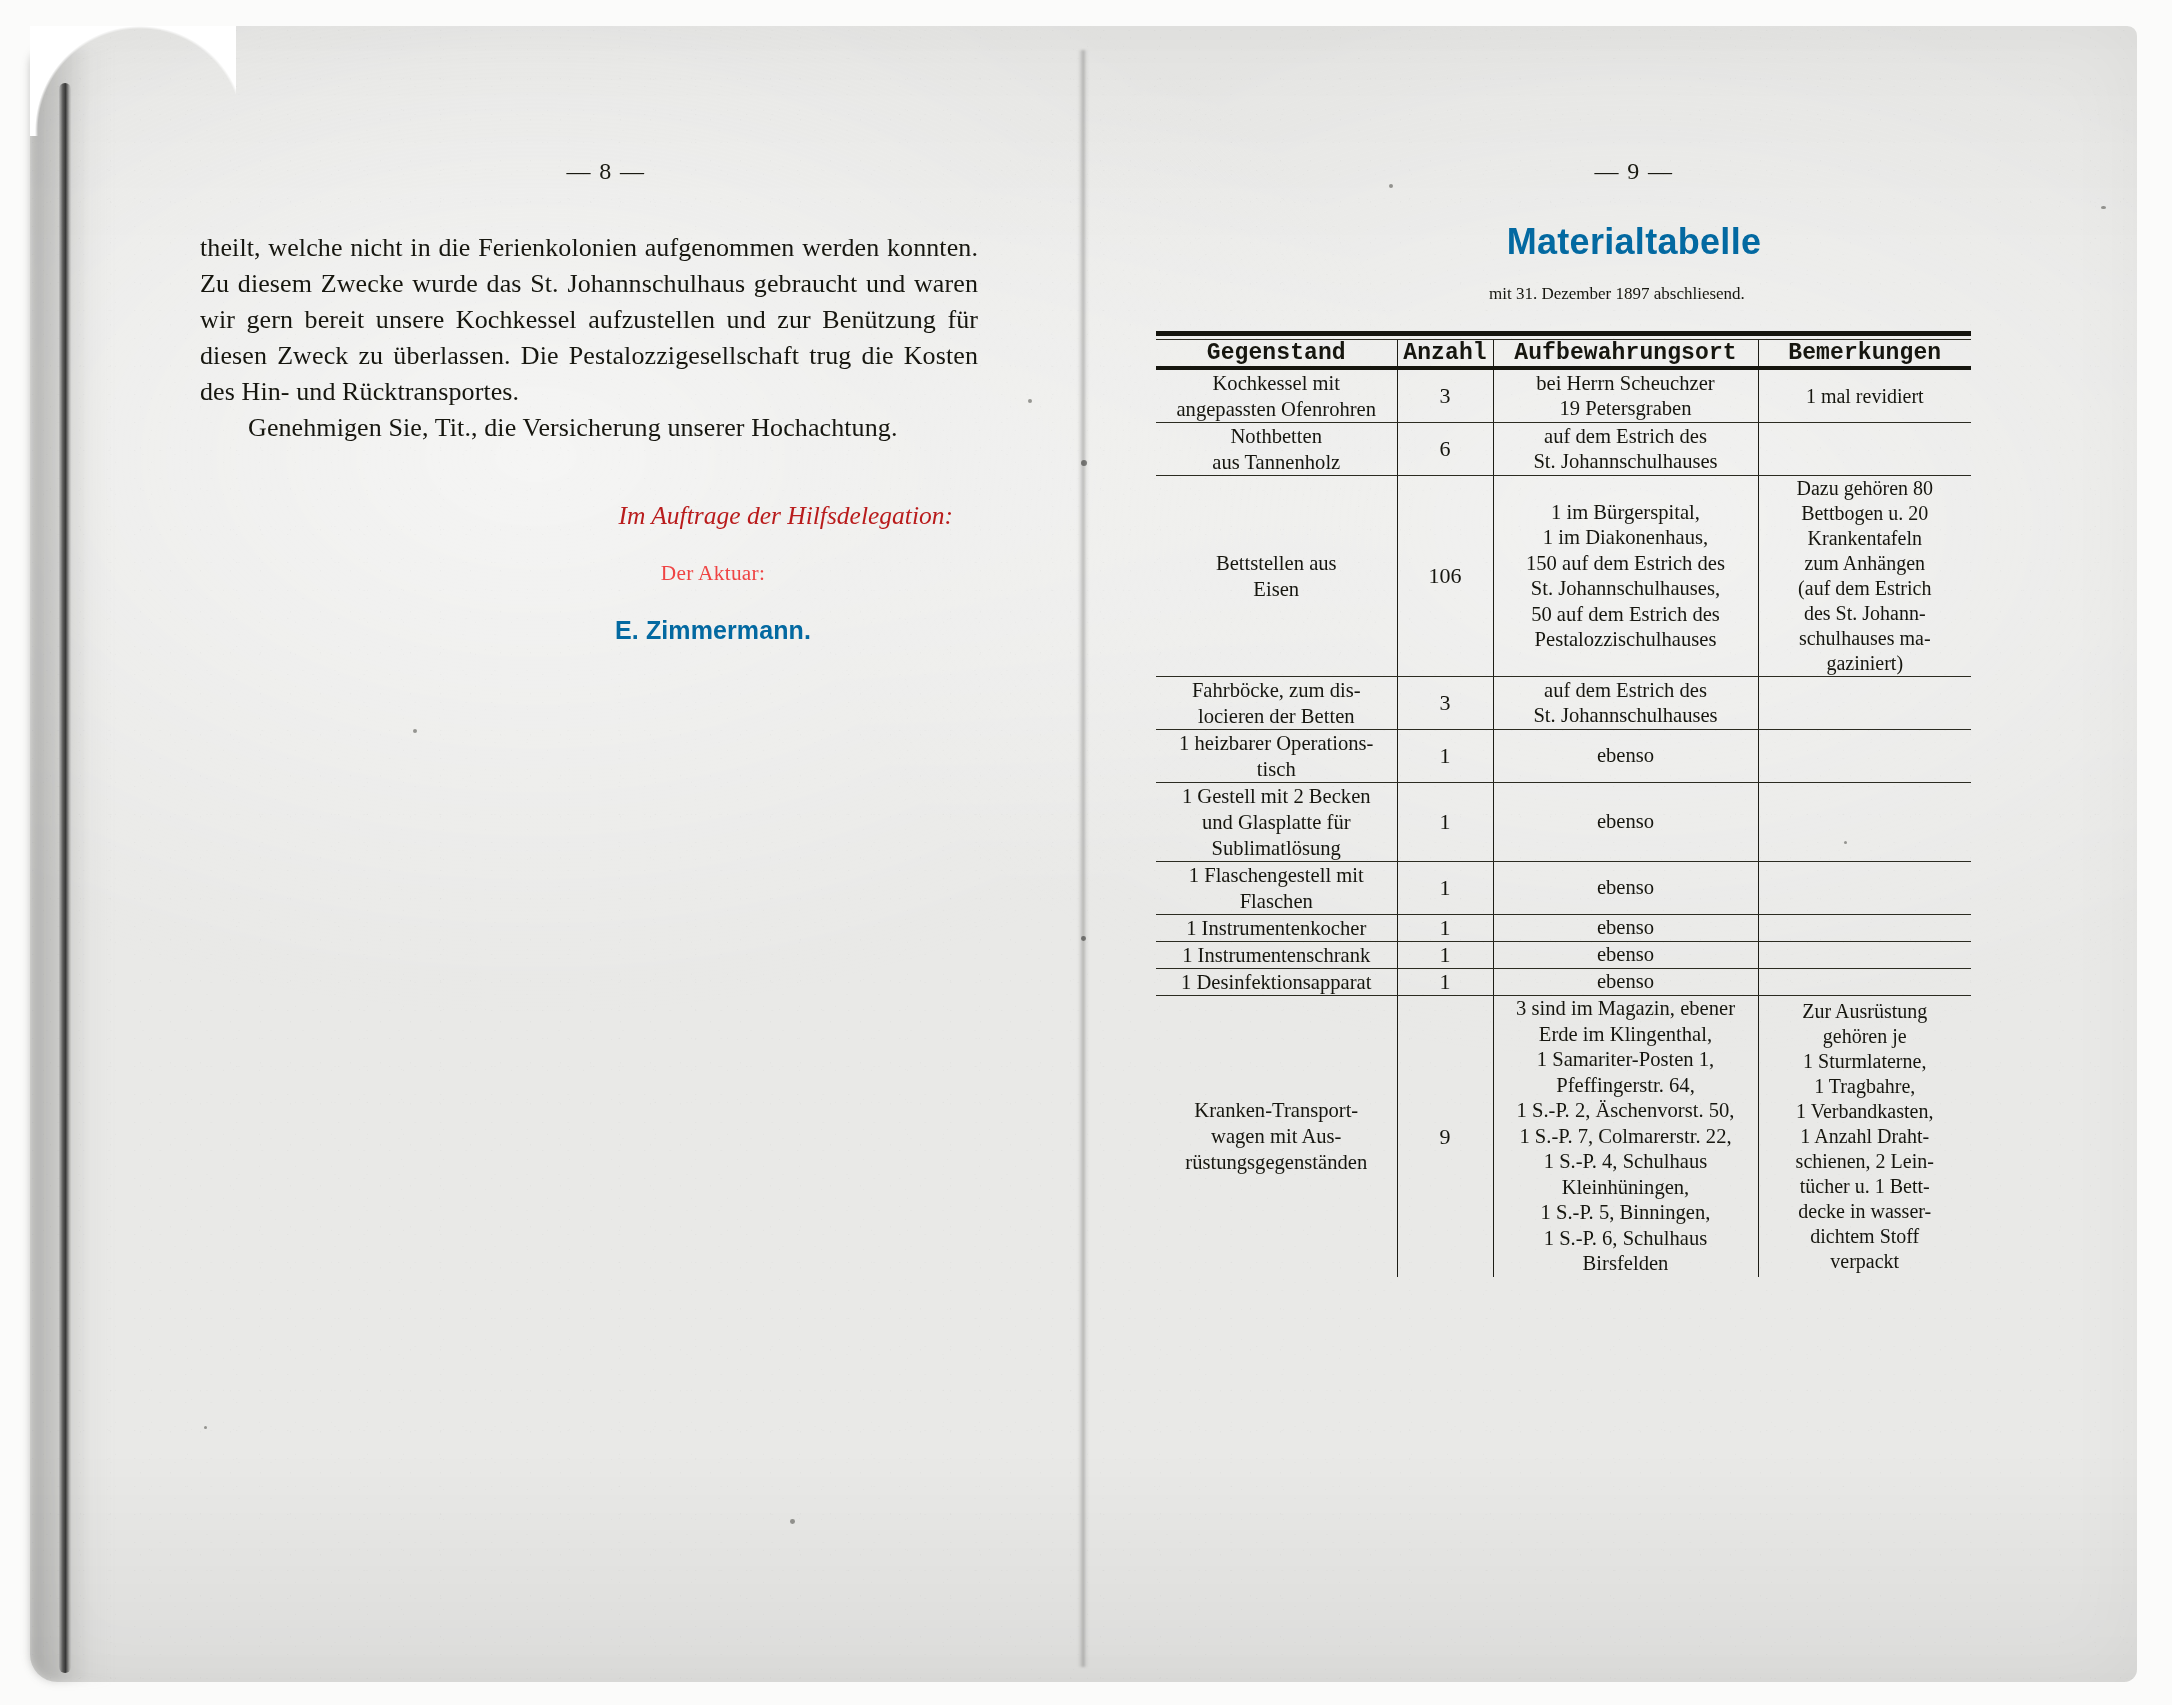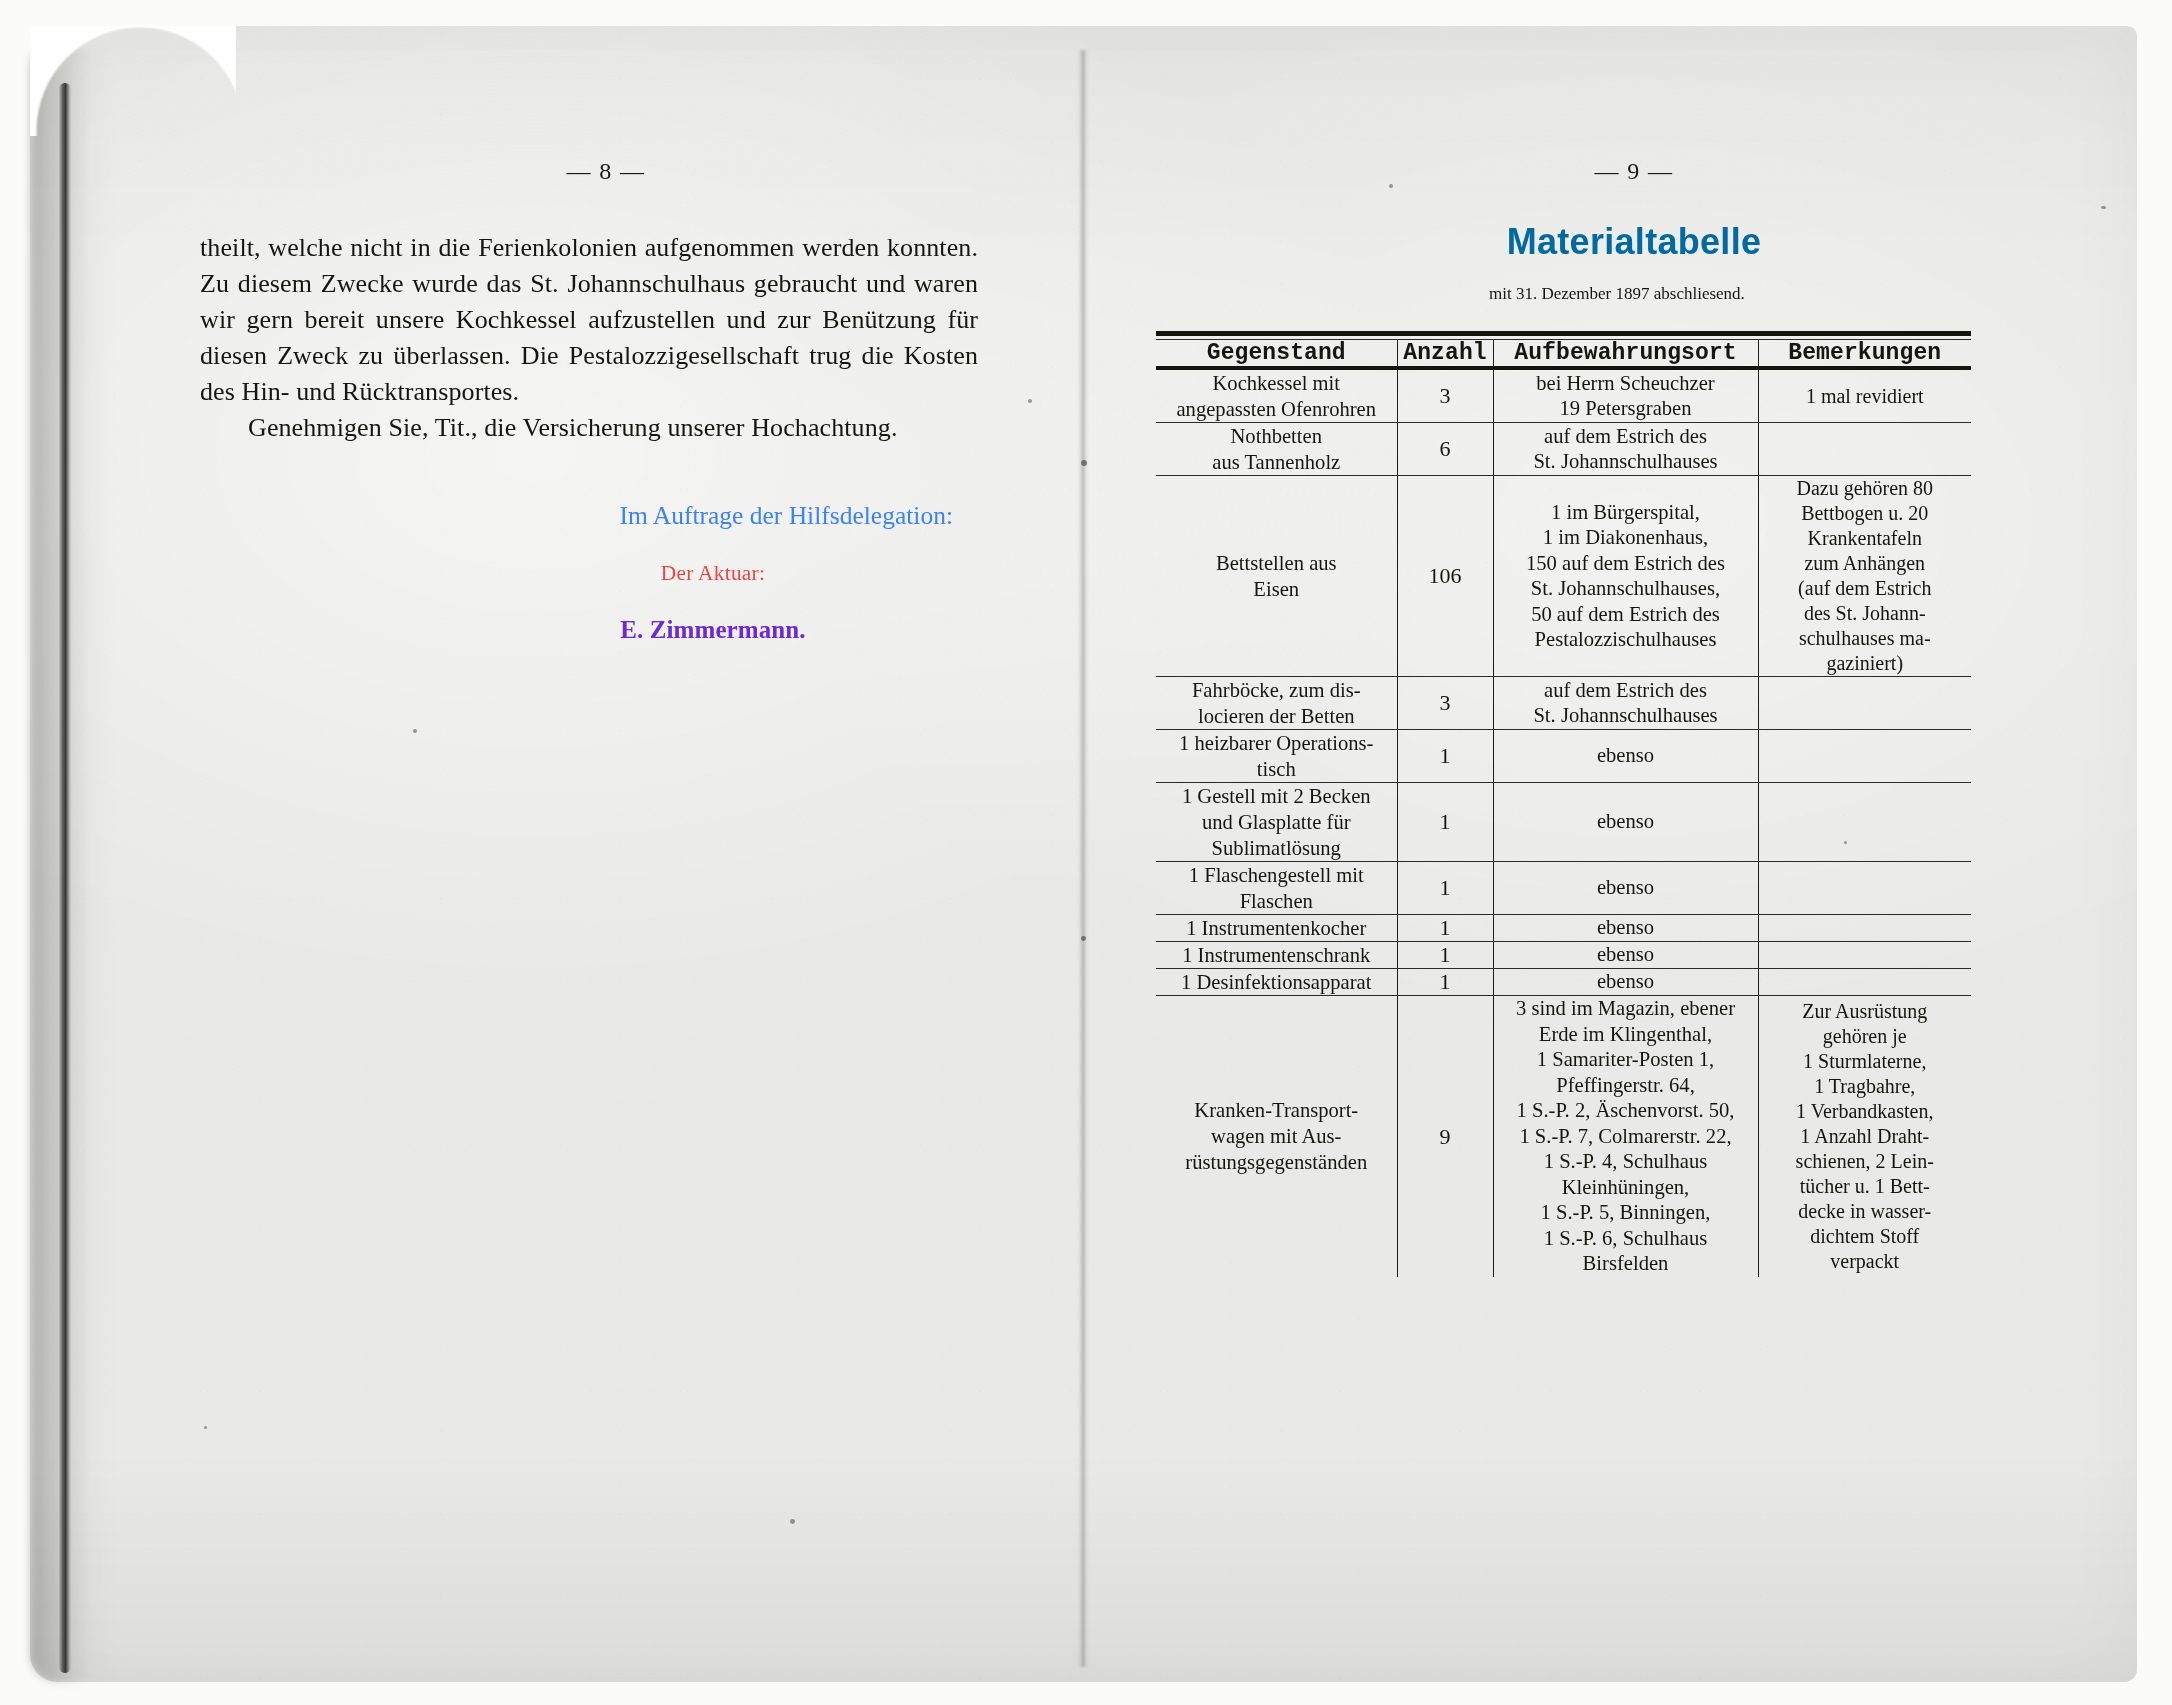--- a/index.html
+++ b/index.html
@@ -150,38 +150,39 @@
   .body-text p { margin: 0; }
   .body-text p.indent { text-indent: 48px; }
   .sig-block {
     margin-top: 55px;
     width: 778px;
   }
   .sig-line-1 {
     text-align: right;
     font-size: 25.5px;
     padding-right: 25px;
-    color: #3b82f6;
+    color: #b91c1c;
+    font-style: italic;
   }
   .sig-line-2 {
     text-align: center;
     font-size: 21.3px;
     margin-top: 30px;
     padding-left: 248px;
     color: #ef4444;
     letter-spacing: 0.3px;
   }
   .sig-line-3 {
     text-align: center;
     font-size: 25px;
     font-weight: bold;
     margin-top: 30px;
     padding-left: 248px;
-    color: #6d28d9;
-    font-family: Liberation Serif, serif;
+    color: #0369a1;
+    font-family: Liberation Sans, sans-serif;
     letter-spacing: 0.1px;
   }
 
   
   .page-right {
     position: absolute;
     left: 1156px;
     top: 158px;
     width: 915px;
   }

